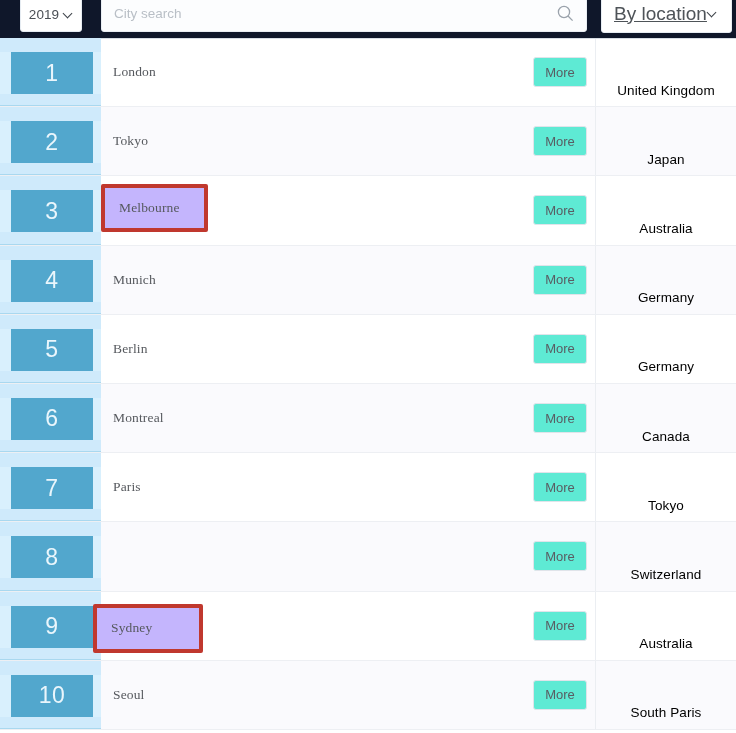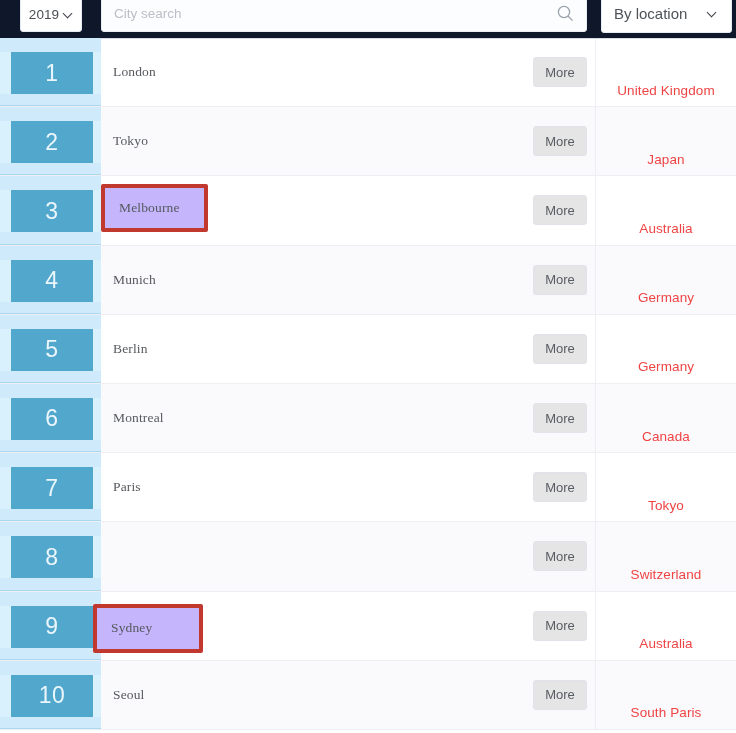--- a/index.html
+++ b/index.html
@@ -117,24 +117,25 @@
     height: 39px;
     border: 1px solid #e7edf3;
     border-radius: 3px;
     background: #ffffff;
     box-sizing: border-box;
     display: flex;
     align-items: center;
     cursor: pointer;
   }
   .loc-select .loc-label {
-    font-size: 15px;
+    font-size: 19px;
     color: #4e5358;
     margin-left: 12px;
     flex: 1;
+    text-decoration: underline;
   }
   .loc-select .chev { margin-right: 14px; }
 
   
   .table {
     position: absolute;
     left: 0;
     top: 38px;
     width: 736px;
     height: 695px;
@@ -228,21 +229,21 @@
     height: 100%;
     display: flex;
     align-items: center;
     justify-content: center;
   }
   .more-btn {
     width: 54px;
     height: 30px;
     border: 1px solid #e0e4ea;
     border-radius: 3px;
-    background: #e5e5e5;
+    background: #5eead4;
     font-family: "Liberation Sans", sans-serif;
     font-size: 13px;
     color: #595d63;
     cursor: pointer;
     padding: 0;
   }
 
   
   .country-col {
     position: absolute;
@@ -251,21 +252,21 @@
     width: 141px;
     height: 100%;
     border-left: 1px solid #ebeef2;
     box-sizing: border-box;
     display: flex;
     align-items: center;
     justify-content: center;
   }
   .country-name {
     font-size: 13.5px;
-    color: #ef4444;
+    color: #000000;
     letter-spacing: 0.1px;
     margin-top: 36px;
   }
 
   .header-rule {
     position: absolute;
     left: 101px;
     top: 38px;
     width: 635px;
     height: 1px;

